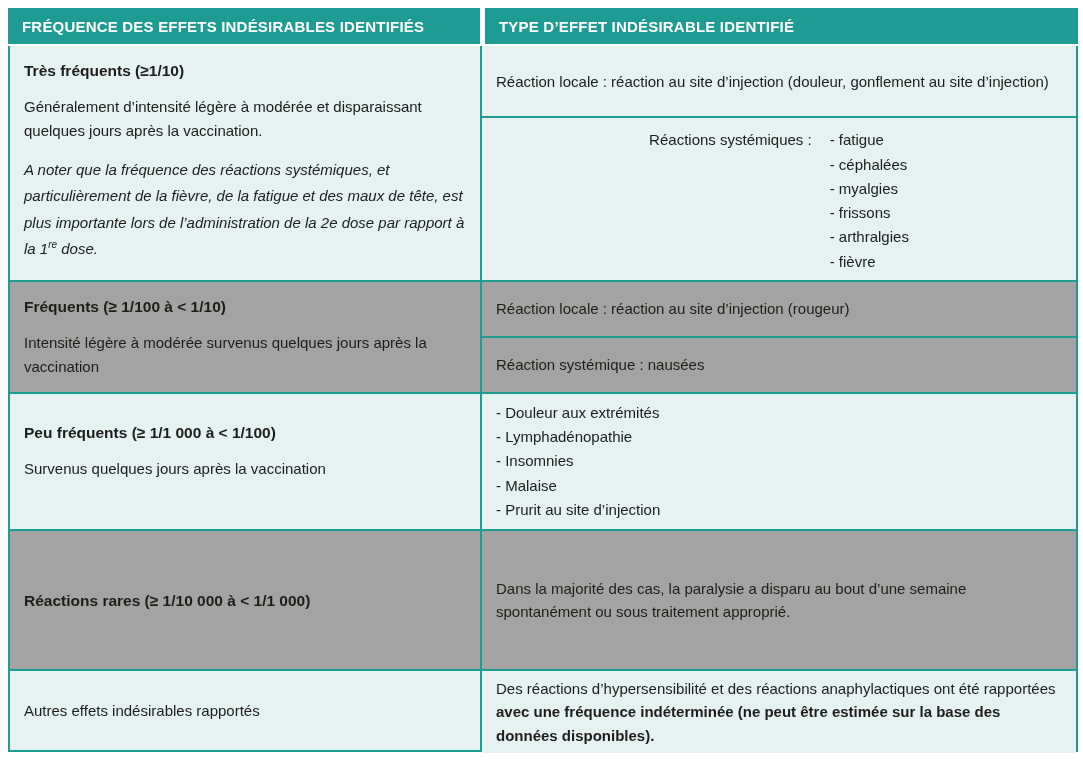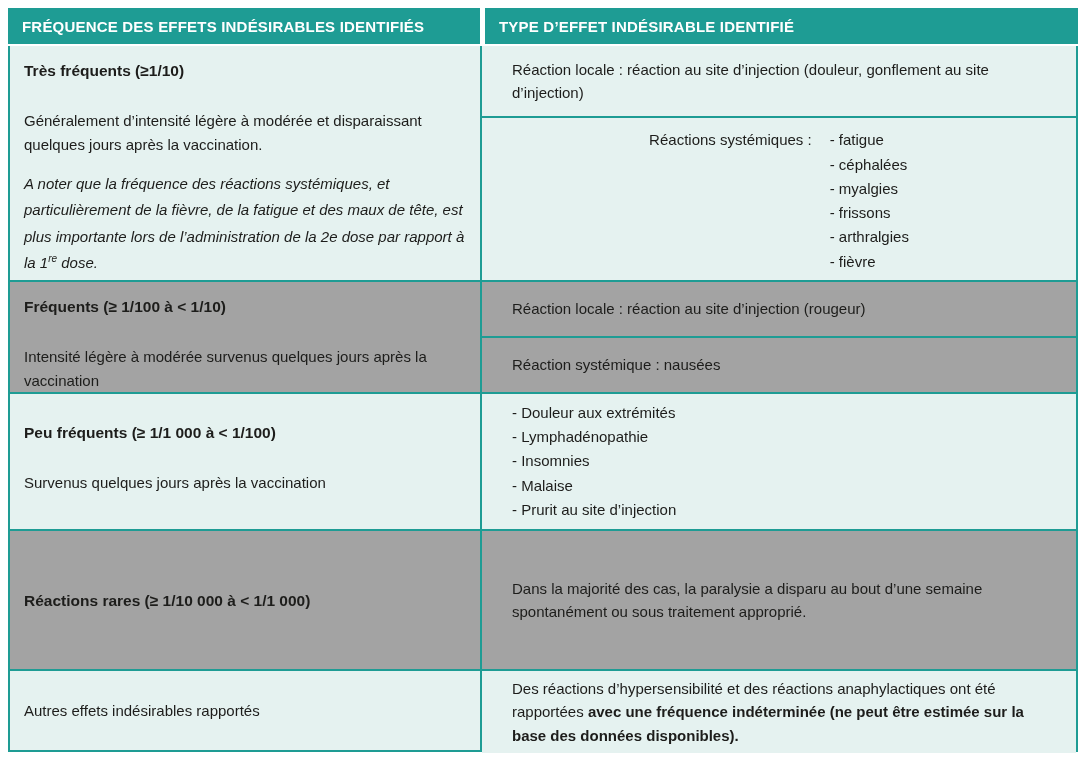--- a/index.html
+++ b/index.html
@@ -41,30 +41,30 @@
   .brow.plain .lcell, .brow.plain .rcell { background: #a3a3a3; }
   .lcell {
     width: 470px;
     padding: 12px 2px 10px 14px;
     font-size: 15px;
     line-height: 1.65;
   }
   .vline { width: 2px; background: #1e9c94; }
   .rcol { flex: 1; display: flex; flex-direction: column; }
   .rcell {
-    padding: 6px 30px;
+    padding: 6px 14px;
     font-size: 15px;
     line-height: 1.55;
     display: flex;
     flex-direction: column;
     justify-content: center;
   }
   .hline { height: 2px; background: #1e9c94; }
   .row-title { font-weight: bold; font-size: 15.5px; display: block; }
-  .row-desc  { display: block; margin-top: 25px; }
+  .row-desc  { display: block; margin-top: 11px; }
   .row-note  {
     display: block;
     margin-top: 13px;
     font-style: italic;
     font-weight: 500;
     line-height: 1.75;
   }
   .row-note sup { font-size: 10px; }
   .center-v { display: flex; align-items: center; }
   .sys-wrap { display: flex; align-items: flex-start; padding-top: 4px; justify-content: center; }

